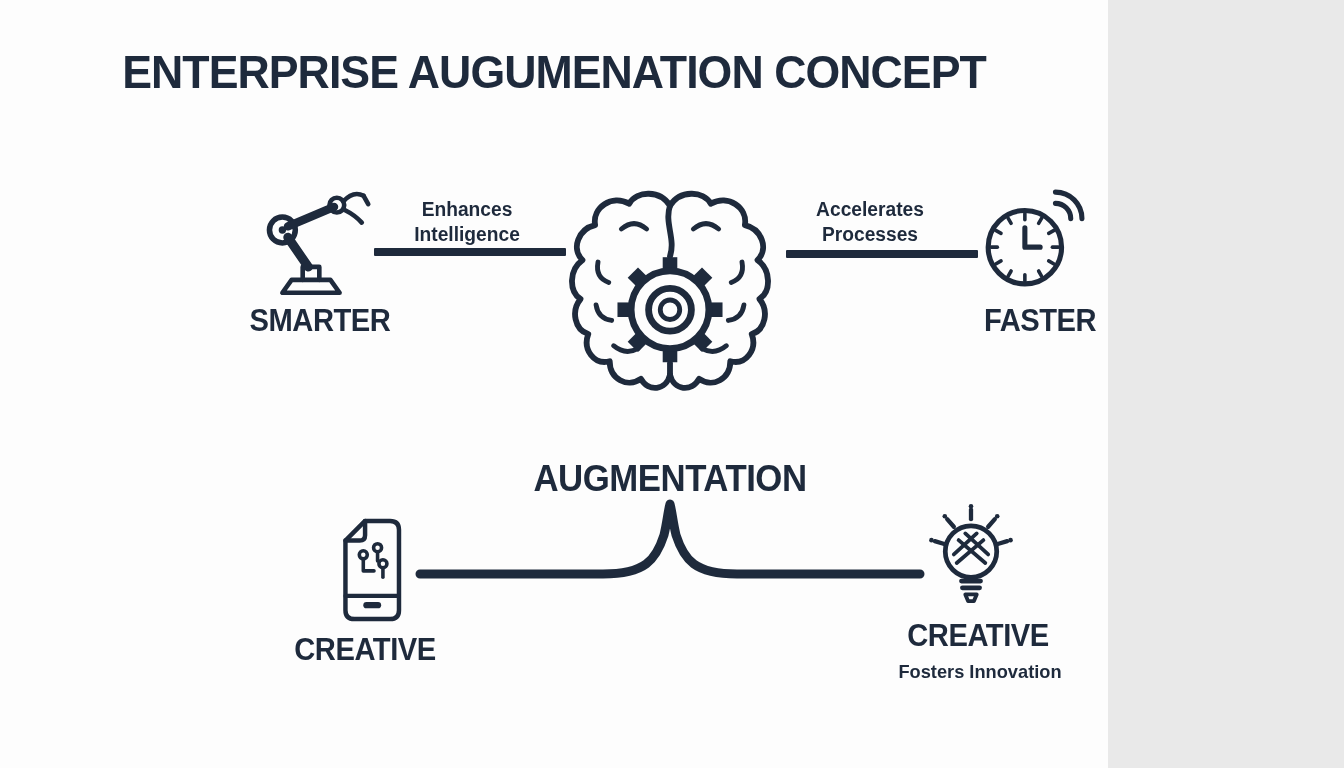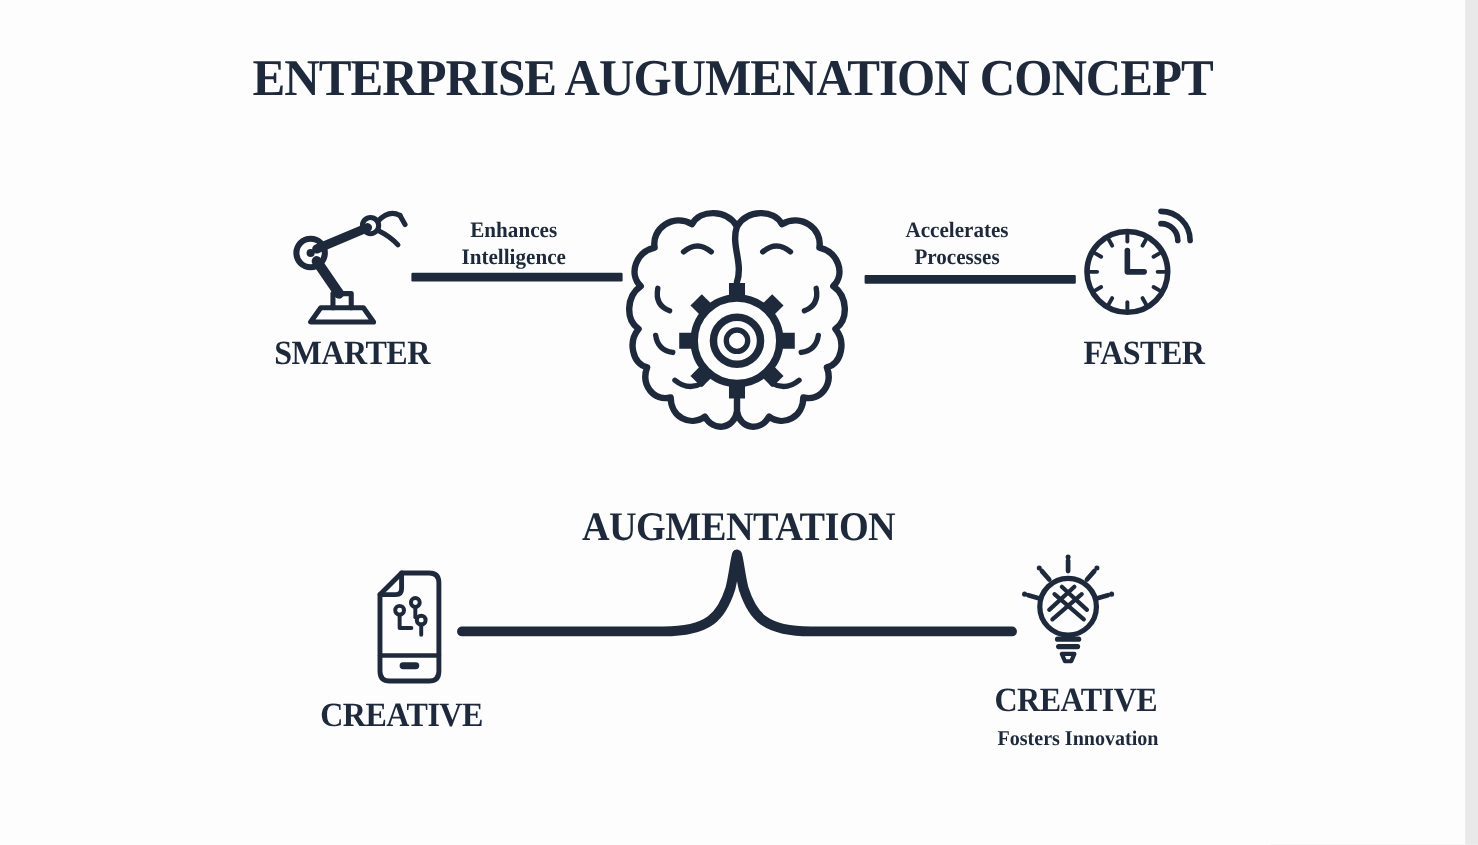--- a/index.html
+++ b/index.html
@@ -7,26 +7,25 @@
     --bg:#fdfdfd;
   }
   *{margin:0;padding:0;box-sizing:border-box;}
   html,body{width:100%;height:100%;}
   body{
     font-family:"Liberation Sans", sans-serif;
     background:#e9e9e9;
   }
   .stage{
     position:relative;
-    width:1332px;
+    width:1108px;
     height:768px;
     background:var(--bg);
     overflow:hidden;
     color:var(--ink);
-    font-family:Liberation Serif, serif;
   }
   .abs{position:absolute;}
   .ctr{text-align:center;}
   .title{
     left:0;right:0;top:44px;
     font-size:47px;
     font-weight:800;
     letter-spacing:-1px;
     color:var(--ink);
     transform:scaleX(0.95);

